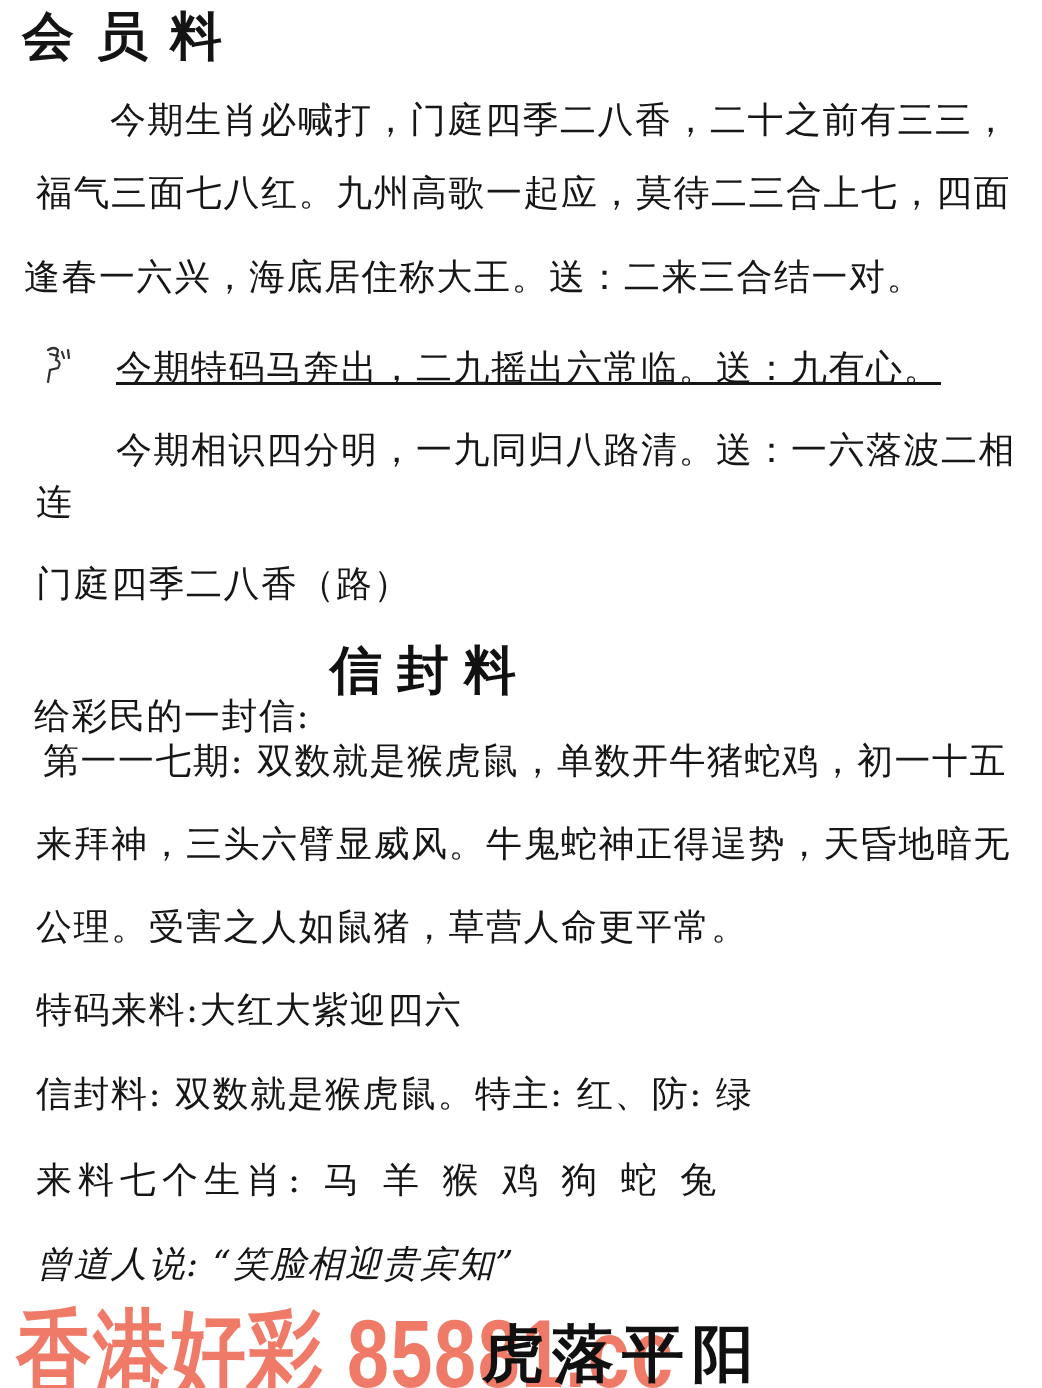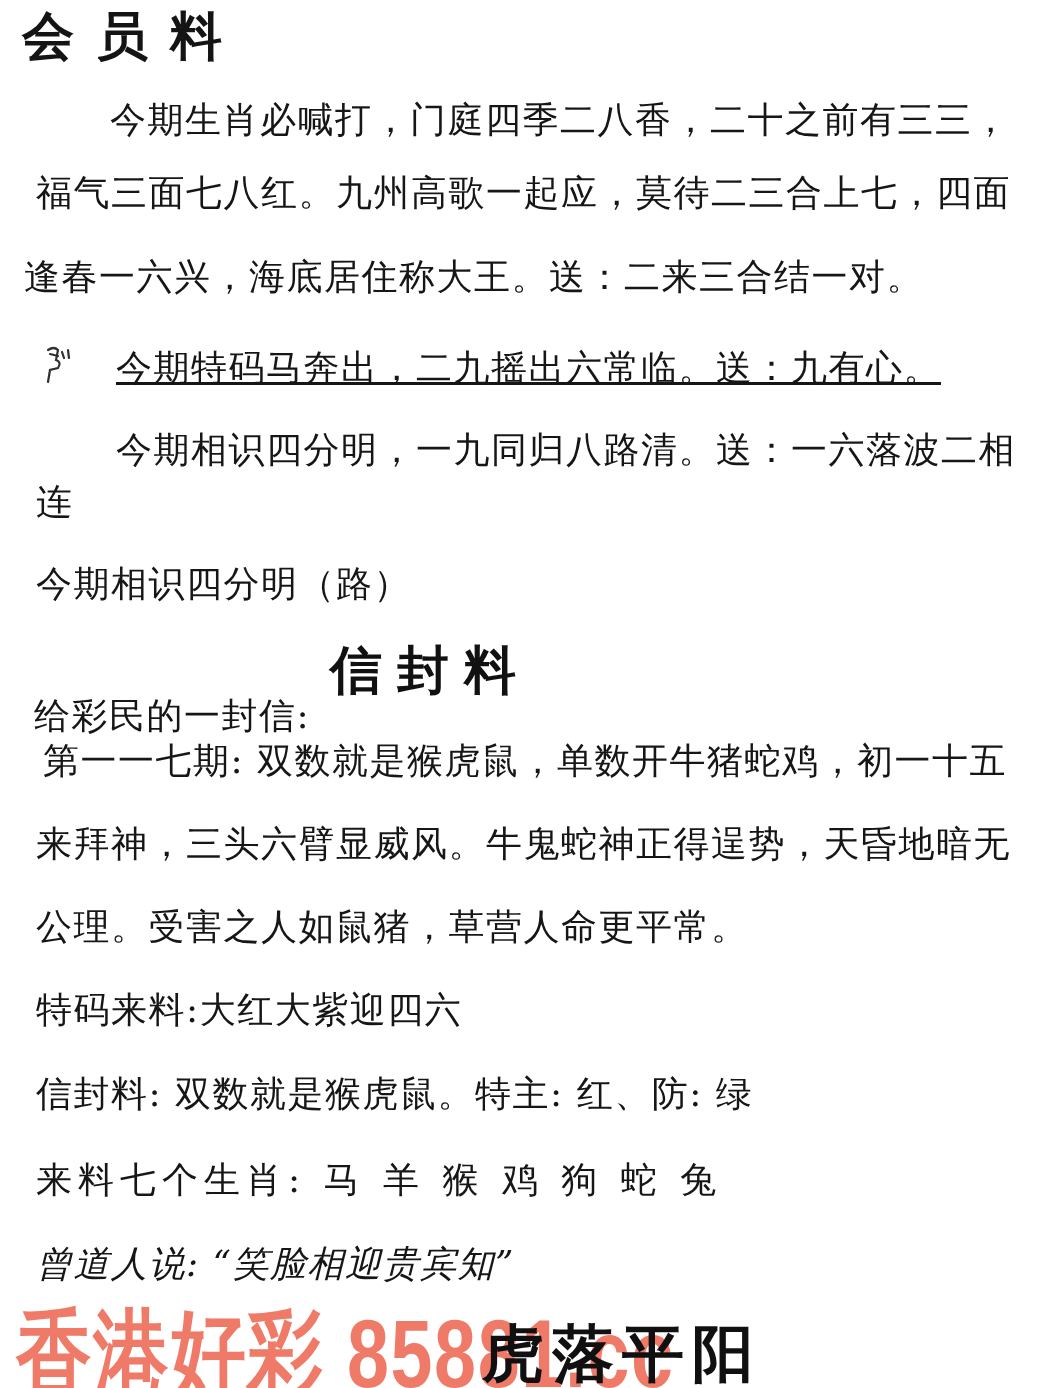--- a/index.html
+++ b/index.html
@@ -90,21 +90,21 @@
 
   <svg class="ink-smudge" viewBox="0 0 34 40">
     <path d="M6 6 q6 -4 10 0 l-2 10 q6 2 2 8 l-8 2 l-2 12 M8 10 l8 2 M20 8 l2 6 M26 6 l1 8" fill="none" stroke="#1a1a1a" stroke-width="2.2" stroke-linecap="round"></path>
   </svg>
 
   <div class="line" style="top:344px; left:116px;text-decoration:underline;">今期特码马奔出，二九摇出六常临。送：九有心。</div>
 
   <div class="line" style="top:426px; left:116px;text-align:right;">今期相识四分明，一九同归八路清。送：一六落波二相</div>
   <div class="line" style="top:478px; left:36px;">连</div>
 
-  <div class="line" style="top:560px; left:36px;">今期相识四分明（路）</div>
+  <div class="line" style="top:560px; left:36px;">门庭四季二八香（路）</div>
 
   <div class="line" style="top:656px; left:34px;margin-top:36px;">给彩民的一封信:</div>
   <div class="envelope-heading" style="top:636px; left:330px;">信封料</div>
 
   <div class="line" style="top:737px; left:36px;margin-left:7px;">第一一七期: 双数就是猴虎鼠，单数开牛猪蛇鸡，初一十五</div>
   <div class="line" style="top:820px; left:36px;">来拜神，三头六臂显威风。牛鬼蛇神正得逞势，天昏地暗无</div>
   <div class="line" style="top:903px; left:36px;">公理。受害之人如鼠猪，草营人命更平常。</div>
 
   <div class="line" style="top:986px; left:36px;">特码来料:大红大紫迎四六</div>
   <div class="line" style="top:1070px; left:36px;">信封料: 双数就是猴虎鼠。特主: 红、防: 绿</div>

